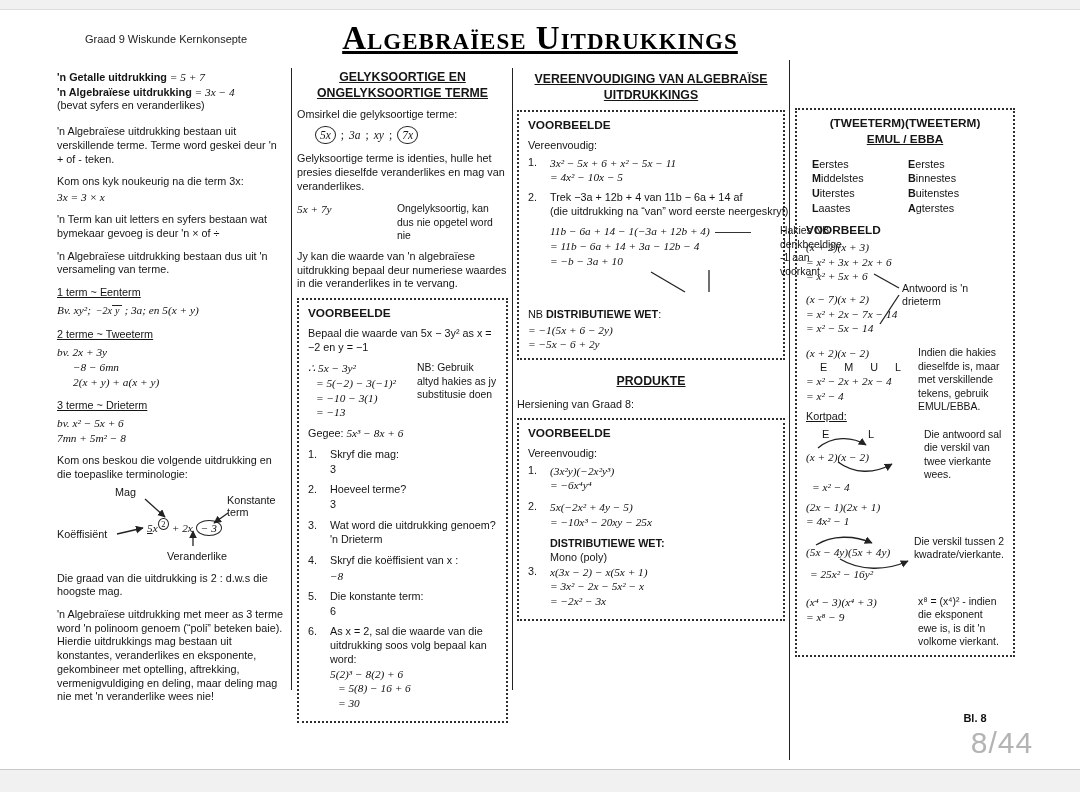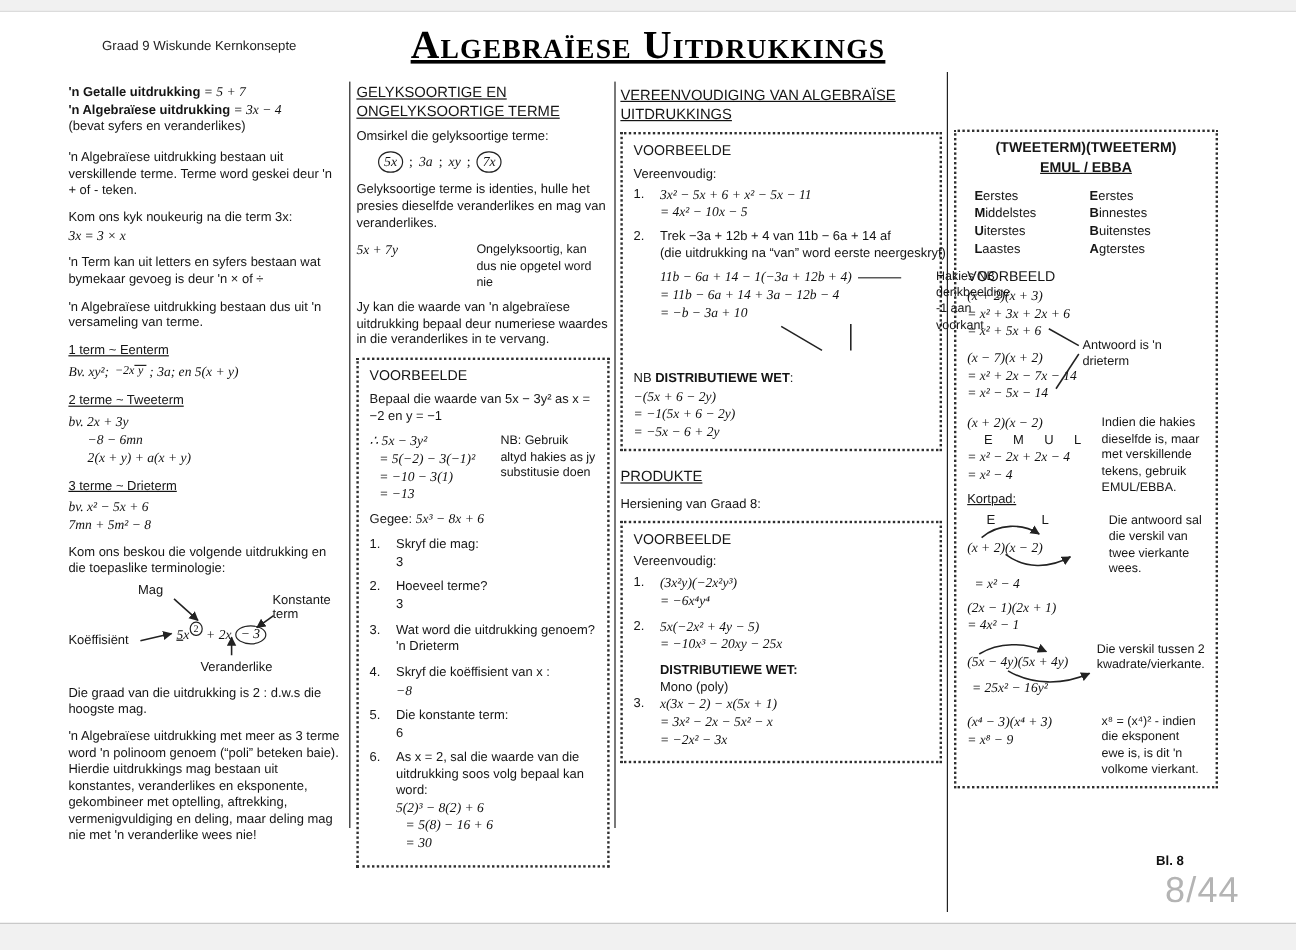--- a/index.html
+++ b/index.html
@@ -12,23 +12,23 @@
   .title-wrap{position:absolute;left:0;right:0;top:20px;text-align:center}
   .title{font-family:"Liberation Serif",serif;font-variant:small-caps;font-weight:bold;
          font-size:33px;letter-spacing:1px;text-decoration:underline;color:#000}
   .vline{position:absolute;border-left:1.5px solid #222}
   .col{position:absolute;line-height:1.27}
   p{margin:0 0 9px 0;line-height:1.27}
   .b{font-weight:bold}
   .m{font-family:"Liberation Serif",serif;font-style:italic;font-size:11.3px;color:#101010}
   .mline{line-height:1.3}
   .shead{text-decoration:underline;margin:3px 0 3px 0}
-  .colhead{font-weight:normal;text-decoration:underline;font-size:12.3px;line-height:1.3;margin:0 0 6px 0}
+  .colhead{font-weight:bold;text-decoration:underline;text-align:center;font-size:12.3px;line-height:1.3;margin:0 0 6px 0}
   .dotbox{border:2px dotted #2f2f2f;padding:6px 9px;position:relative}
-  .boxtitle{font-weight:normal;font-size:11.8px;margin:0 0 6px 0}
+  .boxtitle{font-weight:bold;font-size:11.8px;margin:0 0 6px 0}
   .sidenote{font-size:10.4px;line-height:1.3}
   .tworow{display:flex;gap:8px;align-items:flex-start}
   .tworow .grow{flex:1}
   .circ{display:inline-block;border:1.4px solid #222;border-radius:50%;padding:1px 4px;
         font-family:"Liberation Serif",serif;font-style:italic;font-size:11.5px}
   .termsrow{margin:3px 0 8px 18px;font-family:"Liberation Serif",serif;font-style:italic;font-size:11.5px}
   .termsrow .sep{margin:0 5px;font-style:normal}
   .frac{display:inline-flex;flex-direction:row;align-items:center;vertical-align:middle;
         line-height:1.05;font-size:10px;margin:0 2px}
   .frac .den{border-top:1px solid #222;padding:0 3px}
@@ -241,21 +241,20 @@
               </svg>
             </div>
           </div>
           <div class="sidenote" style="width:64px">Hakies NB denkbeeldige -1 aan voorkant</div>
         </div>
       </div>
     </div>
     <div style="margin-bottom:1px">
       <span>NB </span><span class="b">DISTRIBUTIEWE WET</span><span>:</span>
     </div>
-    <div class="m mline">−(5x + 6 − 2y)</div>
     <div class="m mline">= −1(5x + 6 − 2y)</div>
     <div class="m mline">= −5x − 6 + 2y</div>
   </div>
 
   <div class="colhead" style="margin:14px 0 8px 0">PRODUKTE</div>
   <div style="margin-bottom:6px">Hersiening van Graad 8:</div>
 
   <div class="dotbox">
     <div class="boxtitle">VOORBEELDE</div>
     <div style="margin-bottom:3px">Vereenvoudig:</div>

